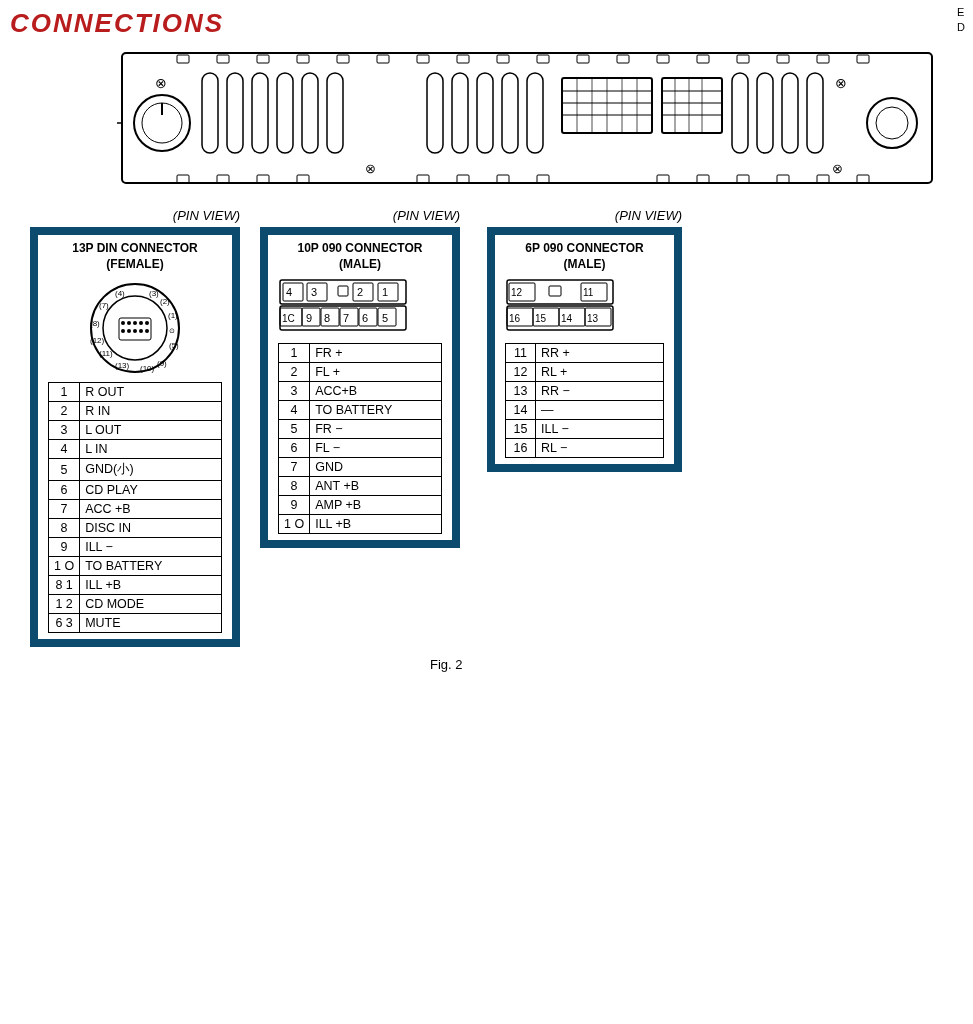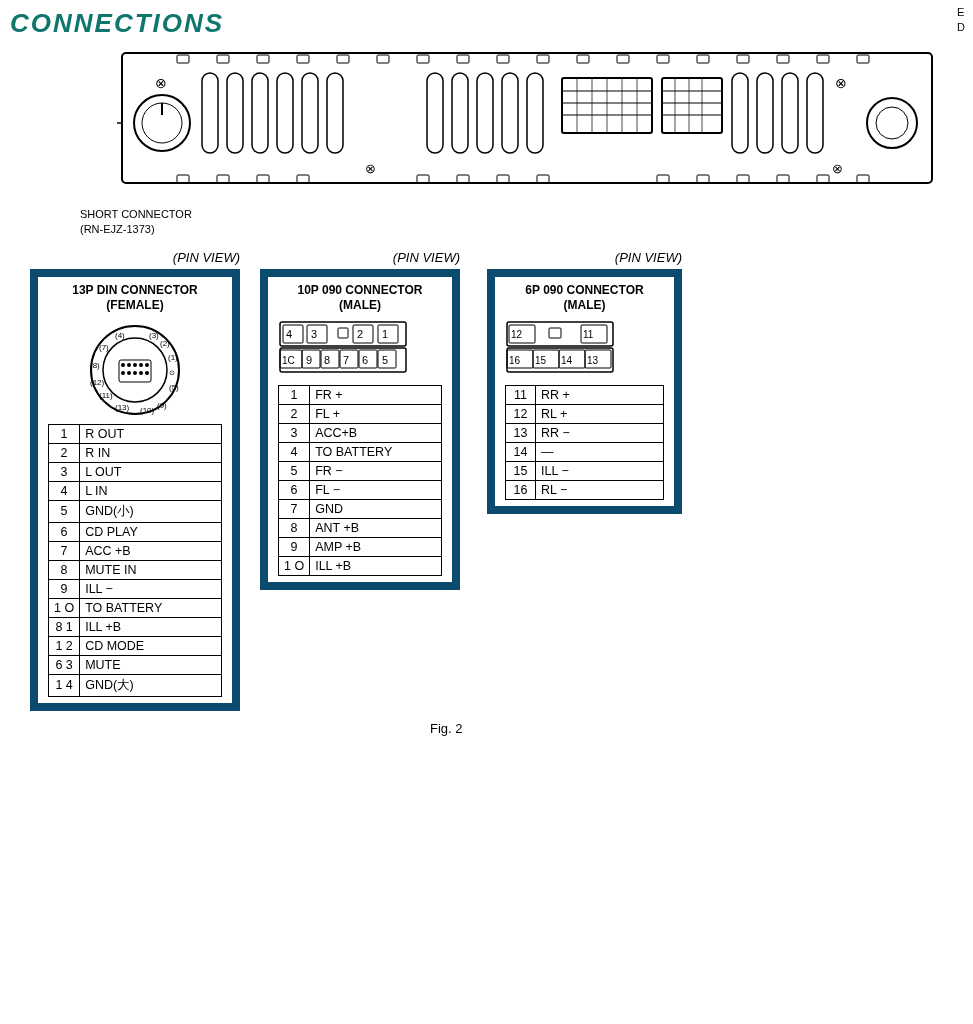--- a/index.html
+++ b/index.html
@@ -14,21 +14,21 @@
 
     
     .page-header {
       padding: 8px 10px 4px 10px;
     }
     .page-title {
       font-size: 26px;
       font-weight: 900;
       letter-spacing: 2px;
       font-style: italic;
-      color: #0f766e;
+      color: #b91c1c;
     }
 
     
     .main-content {
       padding: 0 10px;
     }
 
     
     .device-diagram {
       margin: 0 auto 4px auto;
@@ -234,21 +234,20 @@
       <rect x="580" y="132" width="12" height="8" rx="1" fill="none" stroke="#000" stroke-width="1"></rect>
       <rect x="620" y="132" width="12" height="8" rx="1" fill="none" stroke="#000" stroke-width="1"></rect>
       <rect x="660" y="132" width="12" height="8" rx="1" fill="none" stroke="#000" stroke-width="1"></rect>
       <rect x="700" y="132" width="12" height="8" rx="1" fill="none" stroke="#000" stroke-width="1"></rect>
       <rect x="740" y="132" width="12" height="8" rx="1" fill="none" stroke="#000" stroke-width="1"></rect>
 
       <line x1="5" y1="80" x2="-10" y2="80" stroke="#000" stroke-width="1.5"></line>
     </svg>
   </div>
 
-  <div class="short-connector-label">SHORT CONNECTOR<br>(RN-EJZ-1373)</div>
 
   <div class="pin-diagrams-row">
 
     <div class="pin-block">
       <div class="pin-view-label">(PIN  VIEW)</div>
       <div class="pin-connector-box" style="width:210px;">
         <div class="pin-connector-title">13P DIN CONNECTOR<br>(FEMALE)</div>
 
         <div class="circular-connector">
           <svg viewBox="0 0 100 100" xmlns="http://www.w3.org/2000/svg" width="100" height="100">
@@ -310,45 +309,41 @@
               <tr>
                 <td>6</td>
                 <td>CD PLAY</td>
               </tr>
               <tr>
                 <td>7</td>
                 <td>ACC +B</td>
               </tr>
               <tr>
                 <td>8</td>
-                <td>MUTE IN</td>
+                <td>DISC IN</td>
               </tr>
               <tr>
                 <td>9</td>
                 <td>ILL −</td>
               </tr>
               <tr>
                 <td>1 O</td>
                 <td>TO BATTERY</td>
               </tr>
               <tr>
                 <td>8 1</td>
                 <td>ILL +B</td>
               </tr>
               <tr>
                 <td>1 2</td>
                 <td>CD MODE</td>
               </tr>
               <tr>
                 <td>6 3</td>
                 <td>MUTE</td>
-              </tr>
-              <tr>
-                <td>1 4</td>
-                <td>GND(大)</td>
               </tr>
             </tbody>
         </table>
       </div>
     </div>
 
     <div class="pin-block">
       <div class="pin-view-label">(PIN  VIEW)</div>
       <div class="pin-connector-box" style="width:200px;">
         <div class="pin-connector-title">10P 090 CONNECTOR<br>(MALE)</div>

